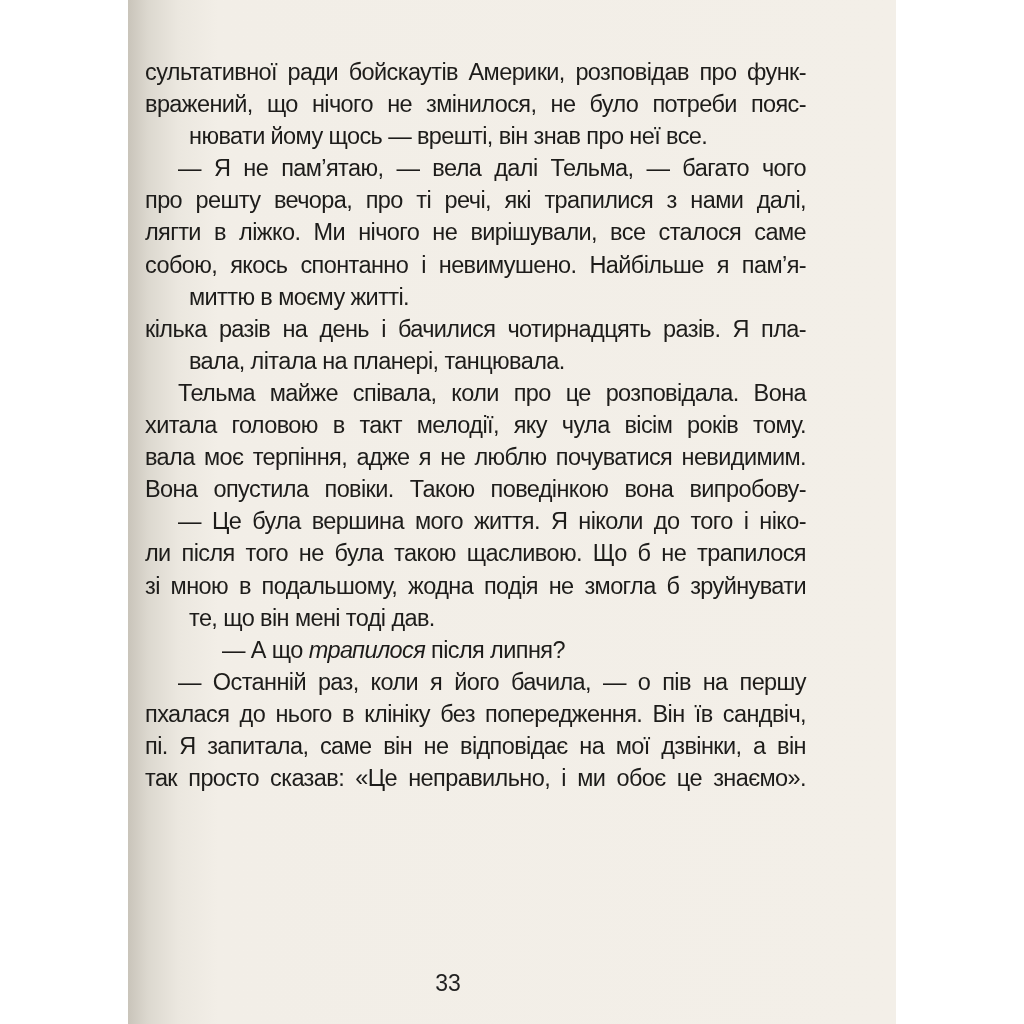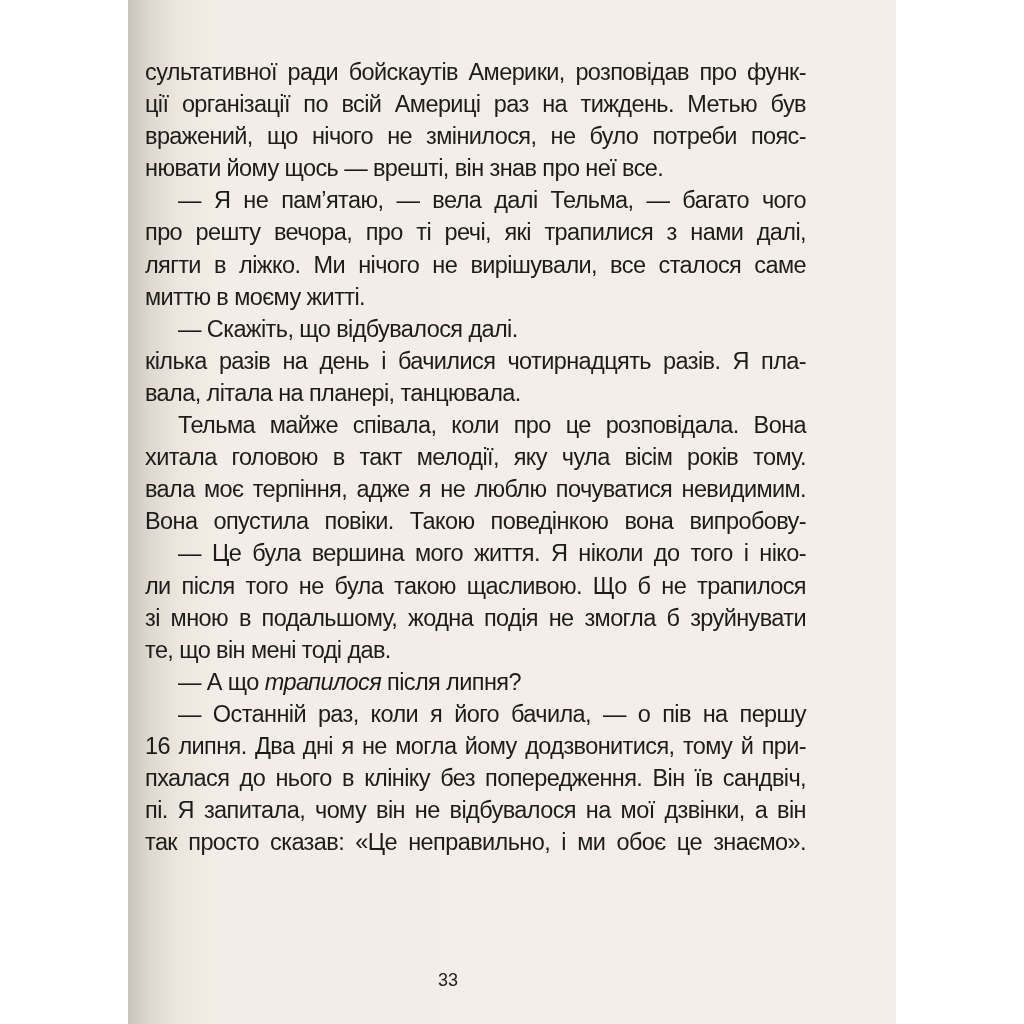--- a/index.html
+++ b/index.html
@@ -16,54 +16,52 @@
       position: absolute; left: 17px; top: 56px; width: 661px;
       font-family: "Liberation Sans", sans-serif;
       font-size: 23.5px; line-height: 32.1px; color: #1d1c1a;
       font-stretch: condensed;
     }
     .line {
       display: block; white-space: nowrap; text-align: justify;
       text-align-last: justify; height: 32.1px; letter-spacing: -0.6px;
       word-spacing: 0px;
     }
-    .line.last { text-align-last: left; }
+    .line.last { text-align-last: left; margin-left: 44px; }
     .line.indent { padding-left: 33px; }
     .page-number {
       position: absolute; left: 0; width: 100%; top: 970px; text-align: center;
-      font-family: "Liberation Sans", sans-serif; font-size: 18px; color: #222;
+      font-family: "Liberation Sans", sans-serif; font-size: 23px; color: #222;
       margin-left: -64px;
     }
     i { font-style: italic; }
   </style>
 </head>
 <body>
 
 <div class="page">
   <div class="text">
     <span class="line">сультативної ради бойскаутів Америки, розповідав про функ-</span>
-    <span class="line">ції організації по всій Америці раз на тиждень. Метью був</span>
     <span class="line">вражений, що нічого не змінилося, не було потреби пояс-</span>
     <span class="line last">нювати йому щось — врешті, він знав про неї все.</span>
     <span class="line indent">— Я не пам’ятаю, — вела далі Тельма, — багато чого</span>
     <span class="line">про решту вечора, про ті речі, які трапилися з нами далі,</span>
     <span class="line">лягти в ліжко. Ми нічого не вирішували, все сталося саме</span>
+    <span class="line">собою, якось спонтанно і невимушено. Найбільше я пам’я-</span>
     <span class="line last">миттю в моєму житті.</span>
-    <span class="line indent last">— Скажіть, що відбувалося далі.</span>
     <span class="line">кілька разів на день і бачилися чотирнадцять разів. Я пла-</span>
     <span class="line last">вала, літала на планері, танцювала.</span>
     <span class="line indent">Тельма майже співала, коли про це розповідала. Вона</span>
     <span class="line">хитала головою в такт мелодії, яку чула вісім років тому.</span>
     <span class="line">вала моє терпіння, адже я не люблю почуватися невидимим.</span>
     <span class="line">Вона опустила повіки. Такою поведінкою вона випробову-</span>
     <span class="line indent">— Це була вершина мого життя. Я ніколи до того і ніко-</span>
     <span class="line">ли після того не була такою щасливою. Що б не трапилося</span>
     <span class="line">зі мною в подальшому, жодна подія не змогла б зруйнувати</span>
     <span class="line last">те, що він мені тоді дав.</span>
     <span class="line indent last"><span>— А що </span><i>трапилося</i><span> після липня?</span></span>
     <span class="line indent">— Останній раз, коли я його бачила, — о пів на першу</span>
-    <span class="line">16 липня. Два дні я не могла йому додзвонитися, тому й при-</span>
     <span class="line">пхалася до нього в клініку без попередження. Він їв сандвіч,</span>
-    <span class="line">пі. Я запитала, чому він не відбувалося на мої дзвінки, а він</span>
+    <span class="line">пі. Я запитала, саме він не відповідає на мої дзвінки, а він</span>
     <span class="line">так просто сказав: «Це неправильно, і ми обоє це знаємо».</span>
   </div>
   <div class="page-number">33</div>
 </div>
 
 </body></html>

